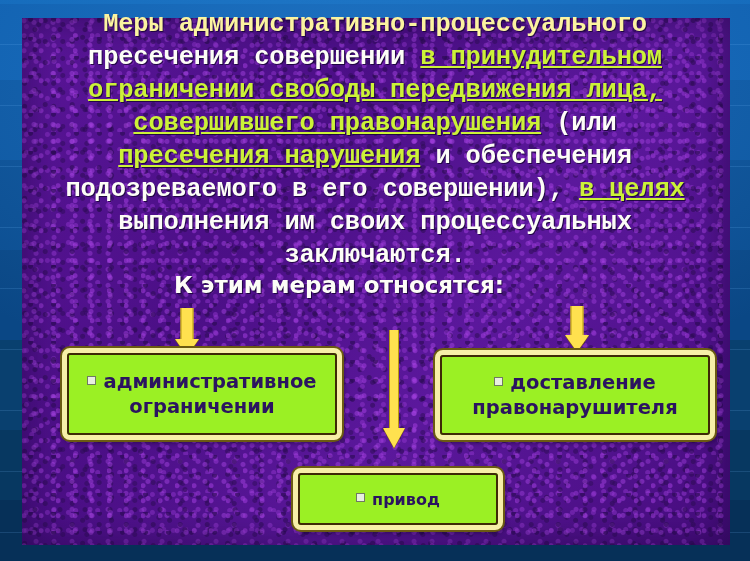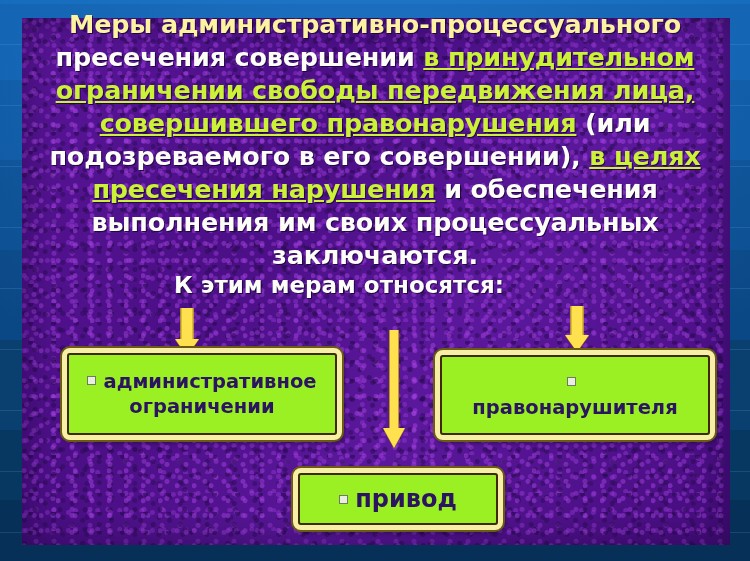--- a/index.html
+++ b/index.html
@@ -77,20 +77,21 @@
     top: 8px;
     width: 690px;
     text-align: center;
     font-size: 25.5px;
     font-weight: bold;
     line-height: 33px;
     letter-spacing: -0.2px;
     color: #ffffff;
     text-shadow: 1px 1px 0 rgba(25,5,55,0.85);
     white-space: normal;
+    font-family: Liberation Mono, monospace;
   }
   #headline .ln { display: block; }
   .c-cream { color: #fbf3a0; }
   .c-white { color: #fdfdf7; }
   .c-lime  { color: #ccf238; }
   .u {
     text-decoration: underline;
     text-decoration-thickness: 2px;
     text-underline-offset: 2px;
   }
@@ -172,21 +173,21 @@
     width: 7px;
     height: 7px;
     background: #e8efe0;
     border: 1px solid #6f7a62;
     vertical-align: 3px;
     margin-right: 7px;
   }
   #box-detention   { left: 62px;  top: 348px; width: 280px; height: 92px; }
   #box-delivery    { left: 435px; top: 350px; width: 280px; height: 90px; }
   #box-drive       { left: 293px; top: 468px; width: 210px; height: 62px; }
-  #box-drive .box-text { font-size: 24px; }
+  #box-drive .box-text { font-size: 16px; }
 </style>
 </head>
 <body>
 
 <div id="slide">
 
   <div class="frame-lines"></div>
   <div class="frame-vignette"></div>
 
   <div id="panel"></div>
@@ -198,24 +199,24 @@
     <span class="ln">
       <span class="c-white">пресечения совершении </span><span class="c-lime u">в принудительном</span>
     </span>
     <span class="ln">
       <span class="c-lime u">ограничении свободы передвижения лица,</span>
     </span>
     <span class="ln">
       <span class="c-lime u">совершившего правонарушения</span><span class="c-white"> (или</span>
     </span>
     <span class="ln">
+      <span class="c-lime u">пресечения нарушения</span><span class="c-white"> и обеспечения</span>
+    </span>
+    <span class="ln">
       <span class="c-white">подозреваемого в его совершении), </span><span class="c-lime u">в целях</span>
-    </span>
-    <span class="ln">
-      <span class="c-lime u">пресечения нарушения</span><span class="c-white"> и обеспечения</span>
     </span>
     <span class="ln">
       <span class="c-white">выполнения им своих процессуальных</span>
     </span>
     <span class="ln">
       <span class="c-white">заключаются.</span>
     </span>
   </div>
 
   <div id="subhead">К этим мерам относятся:</div>
@@ -237,21 +238,21 @@
 
   <div class="box" id="box-detention">
     <div class="box-text">
       <span class="bullet"></span><span>административное</span><br>
       <span>ограничении</span>
     </div>
   </div>
 
   <div class="box" id="box-delivery">
     <div class="box-text">
-      <span class="bullet"></span><br>
+      <span class="bullet"></span><span>доставление</span><br>
       <span>правонарушителя</span>
     </div>
   </div>
 
   <div class="box" id="box-drive">
     <div class="box-text">
       <span class="bullet"></span><span>привод</span>
     </div>
   </div>
 

